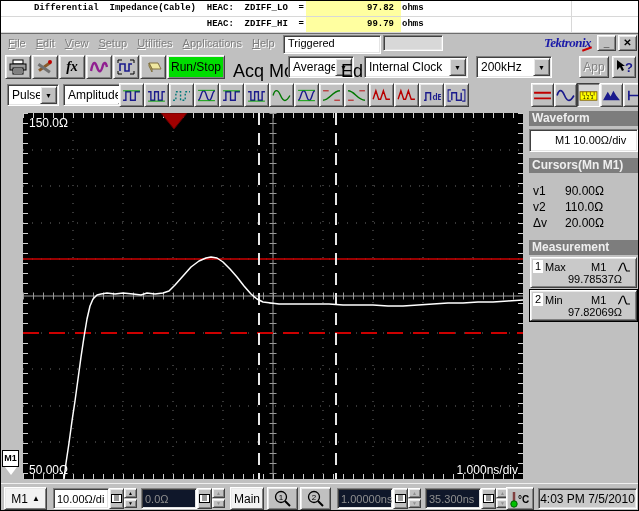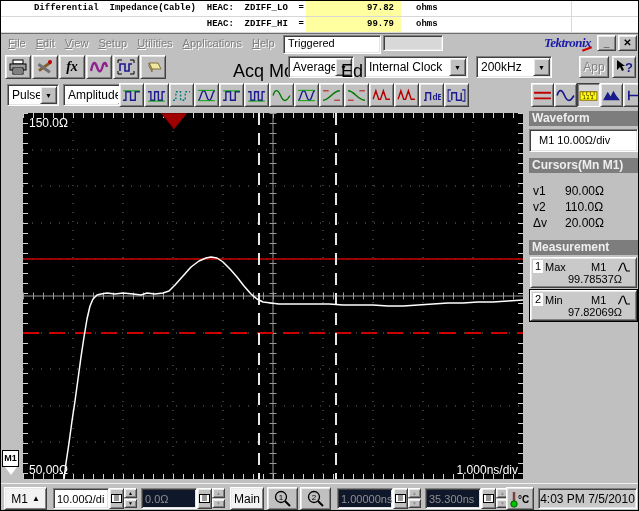--- a/index.html
+++ b/index.html
@@ -19,21 +19,21 @@
        box-shadow: inset 1px 1px 0 #808080; background:#d6d6d6 !important; }
 
   
   #banner { position:absolute; left:0; top:0; width:639px; height:33px; background:#fff;
             border-bottom:1px solid #6e6e6e; font-family:"Liberation Mono", monospace;
             font-weight:bold; font-size:9px; color:#000; }
   .brow { position:relative; height:16px; border-bottom:1px solid #d8d8d8; }
   .blabel { position:absolute; right:336px; top:2px; white-space:pre; }
   .bval  { position:absolute; left:305px; top:0; width:95px; height:15px;
            background:#ffffa0; text-align:right; padding:2px 7px 0 0; }
-  .bunit { position:absolute; left:415px; top:2px; }
+  .bunit { position:absolute; left:401px; top:2px; }
   .bborder { position:absolute; left:570px; top:0; bottom:0; width:1px; background:#d8d8d8; }
 
   
   #menubar { position:absolute; left:0; top:33px; width:639px; height:19px; }
   #menu-items { position:absolute; left:2px; top:1px; display:flex; }
   .mitem { font-size:11px; color:#7e7e7e; text-shadow:1px 1px 0 #fff; margin:0 5px; padding-top:2px; }
   .mitem::first-letter { text-decoration:underline; }
   #trig-box { position:absolute; left:282px; top:1px; width:98px; height:16px;
               background:#fff; font-size:11px; padding:1px 0 16px 4px; }
   #status-box2 { position:absolute; left:382px; top:1px; width:60px; height:16px; background:#d8d8d8; }
@@ -74,21 +74,21 @@
   #m1pin { position:absolute; left:1px; top:341px; width:17px; height:17px; background:#fff;
            border:1px solid #000; font-size:9px; font-weight:bold; text-align:center; line-height:15px; }
   #m1pin::after { content:""; position:absolute; left:2px; top:16px; border-left:6px solid transparent;
                   border-right:6px solid transparent; border-top:8px solid #fff; }
 
   
   #rpanel { position:absolute; left:527px; top:0; width:111px; height:374px; }
   .phead { background:#7d7d7d; color:#efefef; font-weight:bold; font-size:12px;
            height:15px; line-height:15px; padding-left:3px; margin:0 1px; }
   #wf-box { margin:3px 1px 0 1px; height:23px; background:#fff; font-size:11px;
-            padding-left:9px; line-height:21px; position:relative; }
+            padding-left:25px; line-height:21px; position:relative; }
   #wf-box::before { content:""; position:absolute; left:1px; top:1px; bottom:1px; width:4px; background:#fff; }
   .crow { display:flex; font-size:12px; height:16px; align-items:center; padding-left:5px; }
   .cname { width:32px; } .cval { }
   .mbox { margin:2px 2px 0 2px; height:31px; background:#c9c9c9; position:relative; font-size:11px; }
   .mbox .l1 { display:flex; align-items:center; height:15px; padding-top:2px; }
   .midx { background:#fff; width:10px; text-align:center; margin-left:2px; height:13px; line-height:13px; }
   .mfunc { margin-left:2px; width:46px; } .msrc { width:26px; }
   .mval { text-align:right; padding-right:14px; height:14px; }
   #mbox2 { outline:1px solid #000; }
 
@@ -234,20 +234,21 @@
           <path d="M1,1 h4 M1,1 v3 M17,1 h-4 M17,1 v3 M1,15 h4 M1,15 v-3 M17,15 h-4 M17,15 v-3" stroke="#000" fill="none"></path>
           <path d="M3,12 v-7 h5 v7 h4 v-7 h3" fill="none" stroke="#1a1a8c" stroke-width="1.6"></path>
         </svg>
     </span>
     <span class="tbtn t1 r" style="left:139px">
       <svg width="18" height="16" viewBox="0 0 18 16">
           <polygon points="5,4 14,4 17,10 8,10" fill="#f0e8a0" stroke="#807040"></polygon>
           <polygon points="5,4 8,10 8,13 5,7" fill="#c8b860" stroke="#807040"></polygon>
         </svg>
     </span>
+    <span id="run-stop" class="r">Run/Stop</span>
     <span class="tlabel" style="left:232px">Acq Mode</span>
     <div class="dd s" style="left:287px;width:66px">
       <span class="ddtext">Average</span>
       <span class="ddarrow r">▼</span>
     </div>
     <span class="tlabel" style="left:340px">Edit</span>
     <div class="dd s" style="left:363px;width:104px">
       <span class="ddtext">Internal Clock</span>
       <span class="ddarrow r">▼</span>
     </div>

